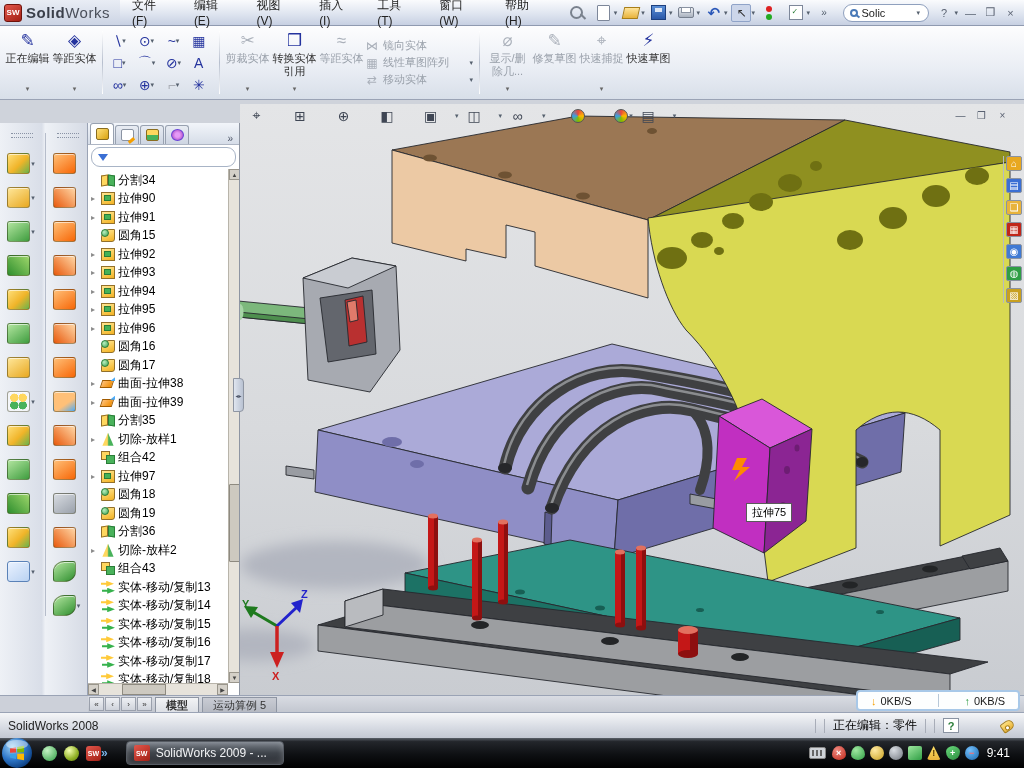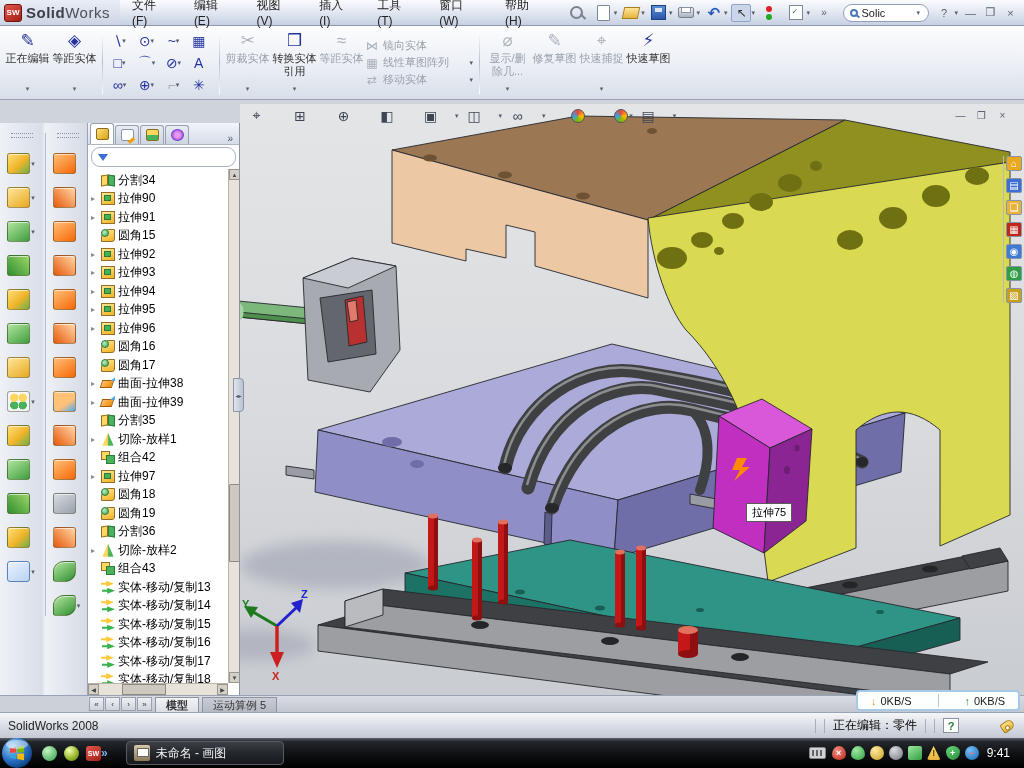--- a/index.html
+++ b/index.html
@@ -1006,23 +1006,23 @@
         <path d="M8.2,8.7 L15,8.5 V15.2 L8.2,13.9 Z" fill="#ffb900"></path>
       </svg>
     </div>
     <div id="quick">
       <span class="qicon q-green"></span>
         <span class="qicon q-ball"></span>
         <span class="qicon q-sw">SW</span>
     </div>
     <span class="qchev">»</span>
     <div id="taskbtns">
-        <span class="tbtn">
-          <span class="bicon b-paint"></span>
-          <span class="lbl">未命名 - 画图</span>
+      <span class="tbtn active">
+          <span class="bicon b-sw">SW</span>
+          <span class="lbl">SolidWorks 2009 - ...</span>
         </span>
     </div>
     <div id="tray">
       <span class="kbd"></span>
       <span style="display:flex;gap:5px">
         <span class="tricon tr-red">×</span>
           <span class="tricon tr-green"></span>
           <span class="tricon tr-gold"></span>
           <span class="tricon tr-gray"></span>
           <span class="tricon tr-phone"></span>

